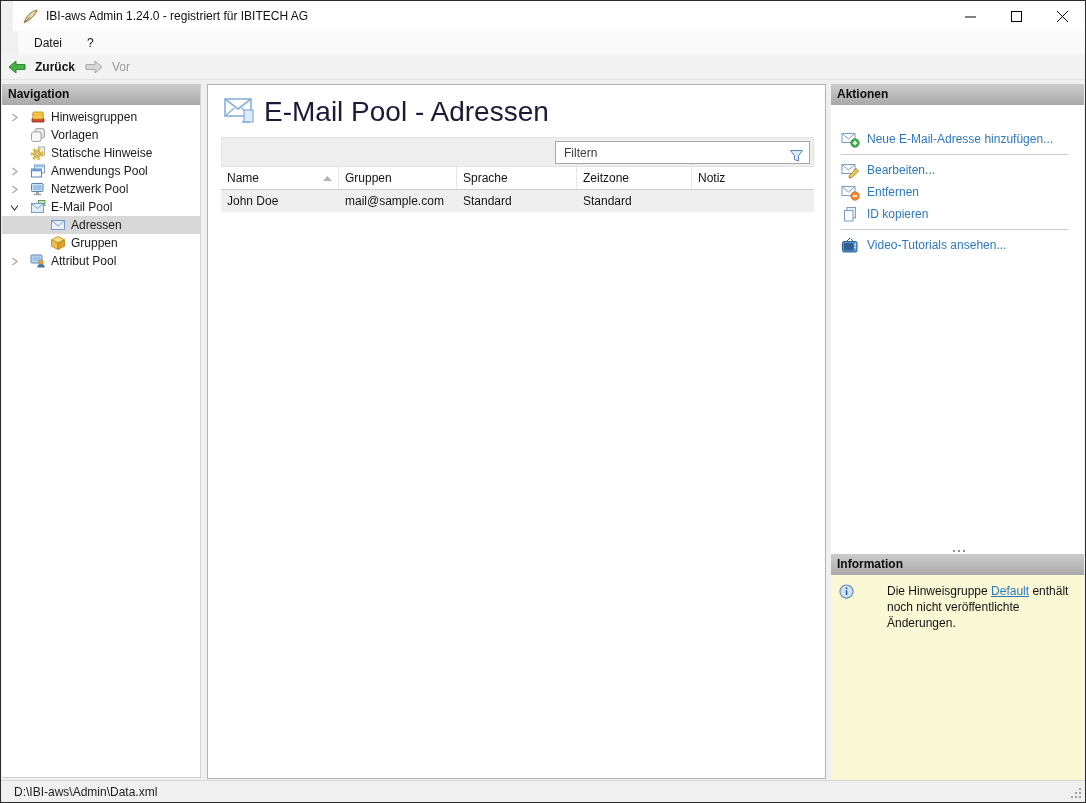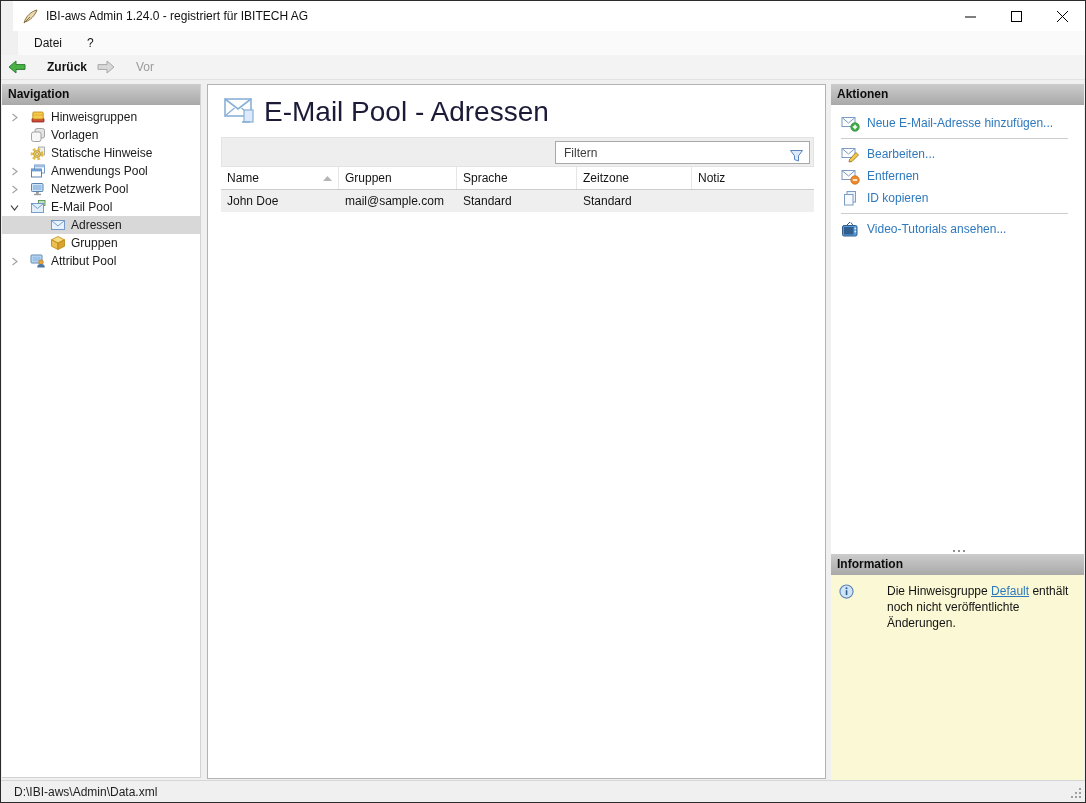--- a/index.html
+++ b/index.html
@@ -12,21 +12,21 @@
   .titlebar { position:absolute; top:0; left:12px; right:0; height:30px; background:#ffffff; display:flex; align-items:center; }
   .titlebar .app-ico { margin-left:9px; width:17px; height:17px; }
   .titlebar .ttext { margin-left:7px; font-size:12px; color:#101010; }
   .winbtns { margin-left:auto; display:flex; height:100%; }
   .winbtn { width:46px; height:100%; display:flex; align-items:center; justify-content:center; }
   
   .menubar { position:absolute; top:30px; left:17px; right:0; height:24px; background:#fafafa; display:flex; align-items:center; padding-left:13px; gap:19px; }
   .menuitem { color:#151515; padding:2px 3px; }
   
   .toolbar { position:absolute; top:54px; left:0; right:0; height:25px; background:#f3f3f3; border-bottom:1px solid #e2e2e2; display:flex; align-items:center; padding-left:7px; gap:10px; }
-  .toolbtn { display:flex; align-items:center; gap:21px; }
+  .toolbtn { display:flex; align-items:center; gap:9px; }
   .toolbtn .lbl-strong { font-weight:700; color:#111; }
   .toolbtn .lbl-dis { color:#9b9b9b; }
   
   .workspace { position:absolute; top:79px; left:0; right:0; bottom:22px; background:#f0f0f0; }
   .panel-header { height:21px; background:linear-gradient(to bottom,#cccccc,#a9a9a9); font-weight:700; font-size:12px; color:#0d0d0d; line-height:21px; padding-left:6px; }
   
   .nav-panel { position:absolute; left:1px; top:4px; width:199px; bottom:2px; background:#ffffff; border-right:1px solid #d2d2d2; border-bottom:1px solid #d2d2d2; }
   .tree { padding-top:3px; }
   .tree-item { height:18px; display:flex; align-items:center; padding-left:8px; cursor:default; }
   .tree-item.child { padding-left:48px; }
@@ -48,21 +48,21 @@
   .grid-header { display:flex; height:23px; border-bottom:1px solid #cccccc; align-items:flex-start; }
   .gh-cell { height:100%; display:flex; align-items:center; padding-left:6px; border-right:1px solid #e6e6e6; color:#141414; }
   .gh-cell:last-child { border-right:none; }
   .grid-row { display:flex; height:22px; background:#efefef; align-items:center; }
   .gr-cell { height:100%; display:flex; align-items:center; padding-left:6px; color:#141414; }
   .c0{width:118px;} .c1{width:118px;} .c2{width:120px;} .c3{width:115px;} .c4{flex:1;}
   .sort-ico { margin-left:auto; margin-right:6px; display:flex; }
   
   .right-panel { position:absolute; left:830px; right:1px; top:4px; bottom:2px; }
   .actions-section { height:470px; background:#ffffff; position:relative; }
-  .action-list { padding-top:7px; }
+  .action-list { padding-top:23px; }
   .action-item { display:flex; align-items:center; height:22px; padding-left:10px; cursor:pointer; }
   .action-item .aicon { width:20px; height:17px; margin-right:6px; flex:none; display:flex; align-items:center; }
   .action-item .alabel { color:#2e79be; }
   .action-sep { border-top:1px solid #cccccc; margin:4px 16px 4px 10px; }
   .splitter-dots { position:absolute; bottom:2px; left:50%; width:2px; height:2px; background:#8f8f8f; box-shadow:-5px 0 #8f8f8f, 5px 0 #8f8f8f; }
   .info-section { height:226px; display:flex; flex-direction:column; }
   .info-body { flex:1; background:#fbf8d5; padding:8px 8px; display:flex; align-items:flex-start; }
   .info-body .iicon { flex:none; margin-top:1px; margin-right:6px; display:flex; }
   .info-text { line-height:16px; color:#131313;margin-left:27px; }
   .info-text a { color:#2e79be; text-decoration:underline; cursor:pointer; }

